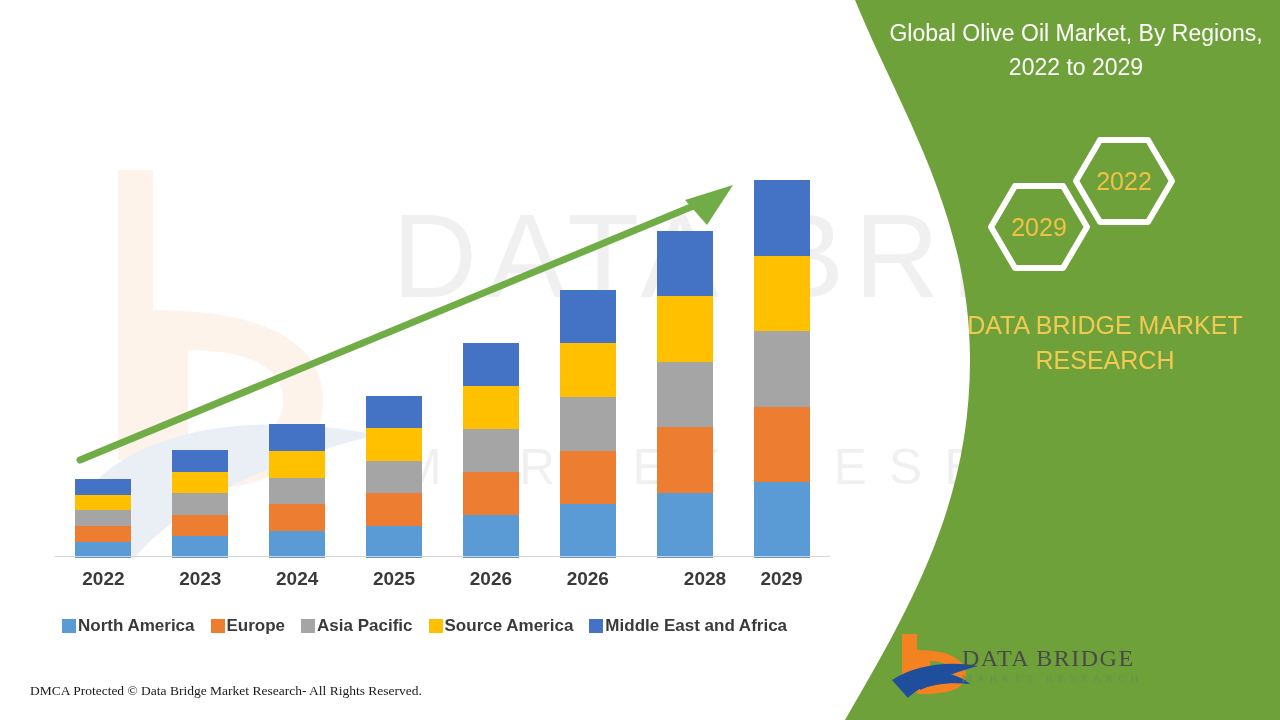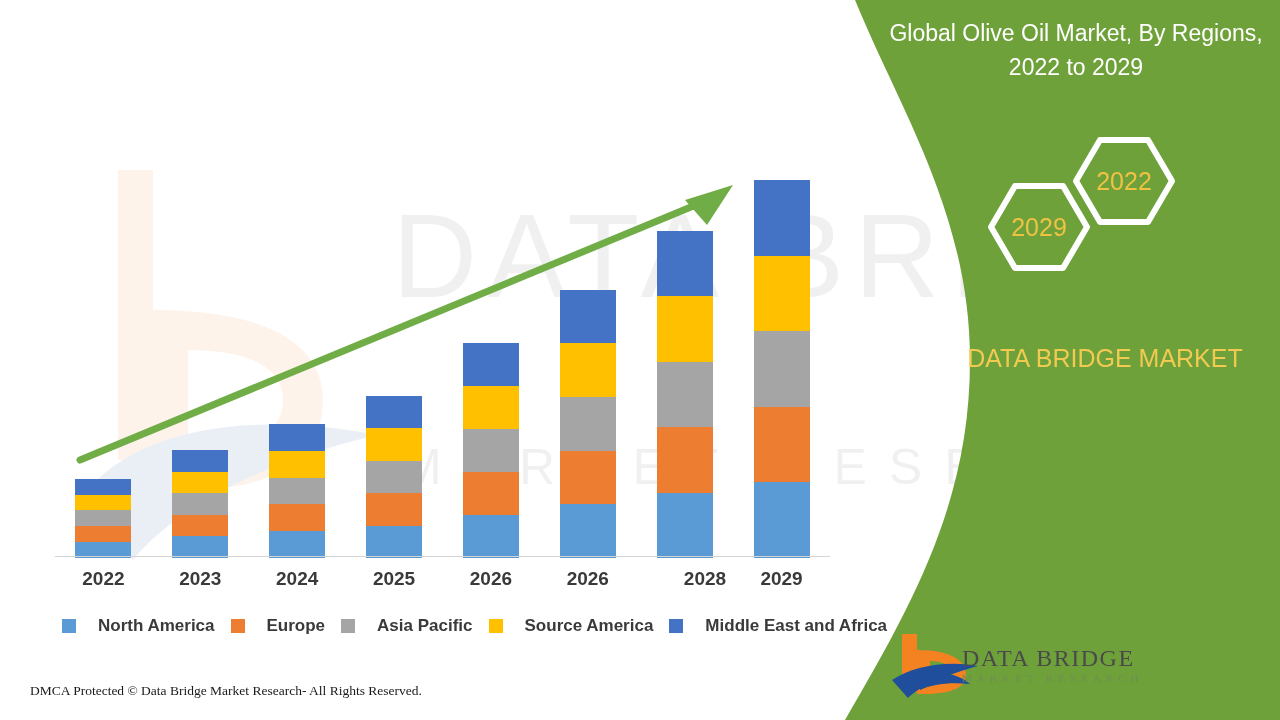--- a/index.html
+++ b/index.html
@@ -27,39 +27,39 @@
   .bar{position:absolute;bottom:0;width:56px;display:flex;
        flex-direction:column-reverse;}
   .seg{width:100%;}
 
   .xlabels{position:absolute;left:55px;top:568px;width:775px;height:30px;}
   .xlab{position:absolute;width:90px;text-align:center;font-size:19px;
         font-weight:bold;color:#3a3a3a;}
 
   .legend{position:absolute;left:62px;top:616px;display:flex;
       align-items:center;gap:16px;}
-  .lg-item{display:flex;align-items:center;gap:22px;}
+  .lg-item{display:flex;align-items:center;gap:2px;}
   .lg-swatch{width:14px;height:14px;display:inline-block;}
   .lg-label{font-size:17px;font-weight:bold;color:#3a3a3a;white-space:nowrap;}
 
   .arrow{position:absolute;left:55px;top:170px;width:700px;height:300px;}
 
   .footer-left{position:absolute;left:30px;top:683px;font-size:13.5px;
       color:#1a1a1a;font-family:"Liberation Serif",serif;}
   .footer-right{position:absolute;left:460px;top:685px;font-size:12.5px;
       color:#1a1a1a;font-family:"Liberation Serif",serif;}
 
   
   .green-panel{position:absolute;right:0;top:0;width:460px;height:720px;}
   .gp-title{position:absolute;left:880px;top:16px;width:392px;
       color:#ffffff;font-size:23px;line-height:34px;text-align:center;}
   .hexwrap{position:absolute;left:975px;top:128px;width:220px;height:160px;}
   .hex-year{font-size:25px;fill:#F0C243;font-family:"Liberation Sans",sans-serif;}
   .brand{position:absolute;left:930px;top:308px;width:350px;text-align:center;
-      color:#F2CA52;font-size:25px;line-height:35px;margin-top:33px;}
+      color:#F2CA52;font-size:25px;line-height:35px;}
 
   .logo{position:absolute;left:890px;top:630px;width:220px;height:68px;}
   .logo-d1{position:absolute;left:962px;top:645px;font-size:24px;
       letter-spacing:1.5px;color:#4a4a4a;font-family:"Liberation Serif",serif;}
   .logo-d2{position:absolute;left:962px;top:672px;font-size:11px;
       letter-spacing:5px;color:#6f8f52;font-family:"Liberation Serif",serif;}
 </style>
 </head>
 <body>
 
@@ -188,20 +188,21 @@
 
   <svg class="hexwrap" viewBox="0 0 220 160">
     <polygon points="125,12 173,12 197,53 173,94 125,94 101,53" fill="none" stroke="#ffffff" stroke-width="6" stroke-linejoin="round"></polygon>
     <text class="hex-year" x="149" y="62" text-anchor="middle">2022</text>
     <polygon points="40,58 88,58 112,99 88,140 40,140 16,99" fill="none" stroke="#ffffff" stroke-width="6" stroke-linejoin="round"></polygon>
     <text class="hex-year" x="64" y="108" text-anchor="middle">2029</text>
   </svg>
 
   <div class="brand">
     <div>DATA BRIDGE MARKET</div>
+    <div>RESEARCH</div>
   </div>
 
   <svg class="logo" viewBox="0 0 220 68">
     <path d="M12 4 L27 4 L27 62 L12 62 Z" fill="#F58220"></path>
     <path d="M27 20 C62 20 76 31 76 45 C76 58 60 64 34 64 L27 64 Z
              M40 31 L40 53 C57 53 63 49 63 44 C63 36 54 31 40 31 Z" fill="#F58220"></path>
     <path d="M2 50 C22 36 58 30 88 36 C58 44 30 56 18 68 Z" fill="#1F4E9C"></path>
     <path d="M30 44 C48 40 70 44 80 54 C60 52 42 54 30 60 Z" fill="#1F4E9C"></path>
   </svg>
   <div class="logo-d1">DATA BRIDGE</div>

